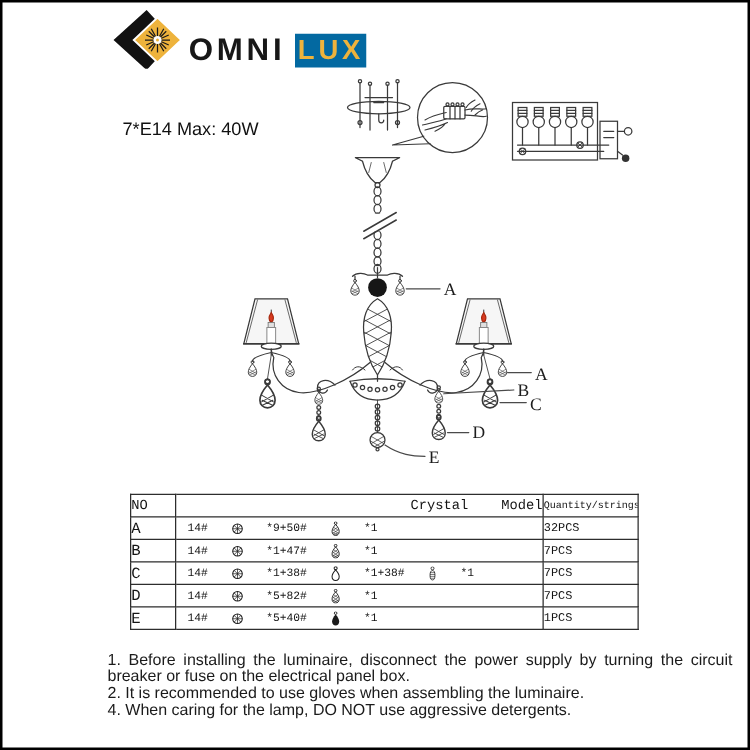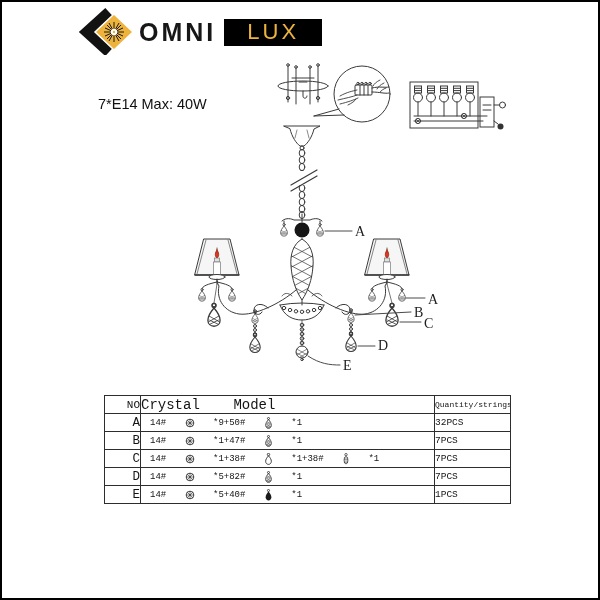--- a/index.html
+++ b/index.html
@@ -1,41 +1,41 @@
 <!DOCTYPE html>
 <html><head>
 <meta charset="utf-8">
 <style>
   html,body{margin:0;padding:0;background:#e8e8e8}
   .page{position:relative;width:600px;height:600px;background:#fff;border:2px solid #000;
         box-sizing:border-box;font-family:"Liberation Sans",sans-serif;overflow:hidden}
   
-  .logo{position:absolute;left:74px;top:5px;display:flex;align-items:center}
+  .logo{position:absolute;left:86px;top:5px;display:flex;align-items:flex-end}
   .logo-mark{width:58px;height:48px}
   .logo-text{margin-left:5px;margin-top:3px}
   .brand-row{display:flex;align-items:center;gap:8px}
   .brand-omni{font-size:25px;font-weight:bold;letter-spacing:3px;color:#171717}
-  .brand-lux{background:#000000;color:#eeb33c;font-size:22px;font-weight:normal;letter-spacing:3px;
-             padding:2px 23px 3px;line-height:1}
+  .brand-lux{background:#0369a1;color:#eeb33c;font-size:22px;font-weight:bold;letter-spacing:3px;
+             padding:2px 2px 3px;line-height:1}
   .brand-slogan{margin-top:4px;font-size:10px;letter-spacing:4.6px;color:#2e2e2e;font-weight:600}
   .model{position:absolute;left:296px;top:12px;font-size:27px;font-weight:bold;color:#0d0d0d;letter-spacing:.5px}
   .spec{position:absolute;left:96px;top:94px;font-size:14.5px;font-weight:normal;color:#101010}
   
   .drawing{position:absolute;left:140px;top:56px}
   .lbl{font-family:"Liberation Serif",serif;font-size:14px;fill:#1d1d1d;stroke:none}
   
   .tablewrap{position:absolute;left:102px;top:393px}
   table.parts{border-collapse:collapse;table-layout:fixed;width:403px;
               font-family:"Liberation Mono","DejaVu Sans Mono",monospace;color:#141414}
   table.parts th,table.parts td{border:1px solid #2d2d2d;height:17px;padding:0;overflow:hidden;font-weight:normal}
-  .c-no{width:35px;text-align:right;font-size:12.5px}
+  .c-no{width:35px;text-align:left;font-size:12.5px}
   .c-model{width:293px;text-align:left}
   .c-qty{width:75px;font-size:9.5px}
   th.c-no{font-size:11px}
-  th.c-model{font-size:14px;text-align:left;white-space:pre}
+  th.c-model{font-size:11px;text-align:right;white-space:pre}
   th.c-qty{font-size:8px}
   .seg-wrap{display:flex;align-items:center;gap:13px;padding-left:9px;font-size:9px}
   .seg-wrap span{white-space:pre}
   .ci{display:block}
   
   .instructions{position:absolute;left:84px;top:519px;width:500px;color:#1b1b1b}
   .instructions p{margin:0;font-size:12.8px;line-height:13.2px;text-align:justify}
   .hiddendefs{position:absolute;width:0;height:0;overflow:hidden}
 </style>
 </head>
@@ -402,20 +402,23 @@
                 <span> *1</span>
               </div>
             </td>
       <td class="c-qty">1PCS</td>
     </tr>
   </tbody>
     </table>
   </div>
 
   <div class="instructions">
+    <p>1. Before installing the luminaire, disconnect the power supply by turning the circuit breaker or fuse on the electrical panel box.</p>
+    <p>2. It is recommended to use gloves when assembling the luminaire.</p>
+    <p>4. When caring for the lamp, DO NOT use aggressive detergents.</p>
   </div>
 
   <svg class="hiddendefs" aria-hidden="true">
     <defs>
       <symbol id="bead-icon" viewBox="0 0 12 12">
         <g fill="none" stroke="#1e1e1e" stroke-width="1">
           <circle cx="6" cy="6" r="4.6"></circle>
           <path d="M6,1.4 V10.6 M1.4,6 H10.6 M2.7,2.7 L9.3,9.3 M9.3,2.7 L2.7,9.3" stroke-width="0.7"></path>
         </g>
       </symbol>

